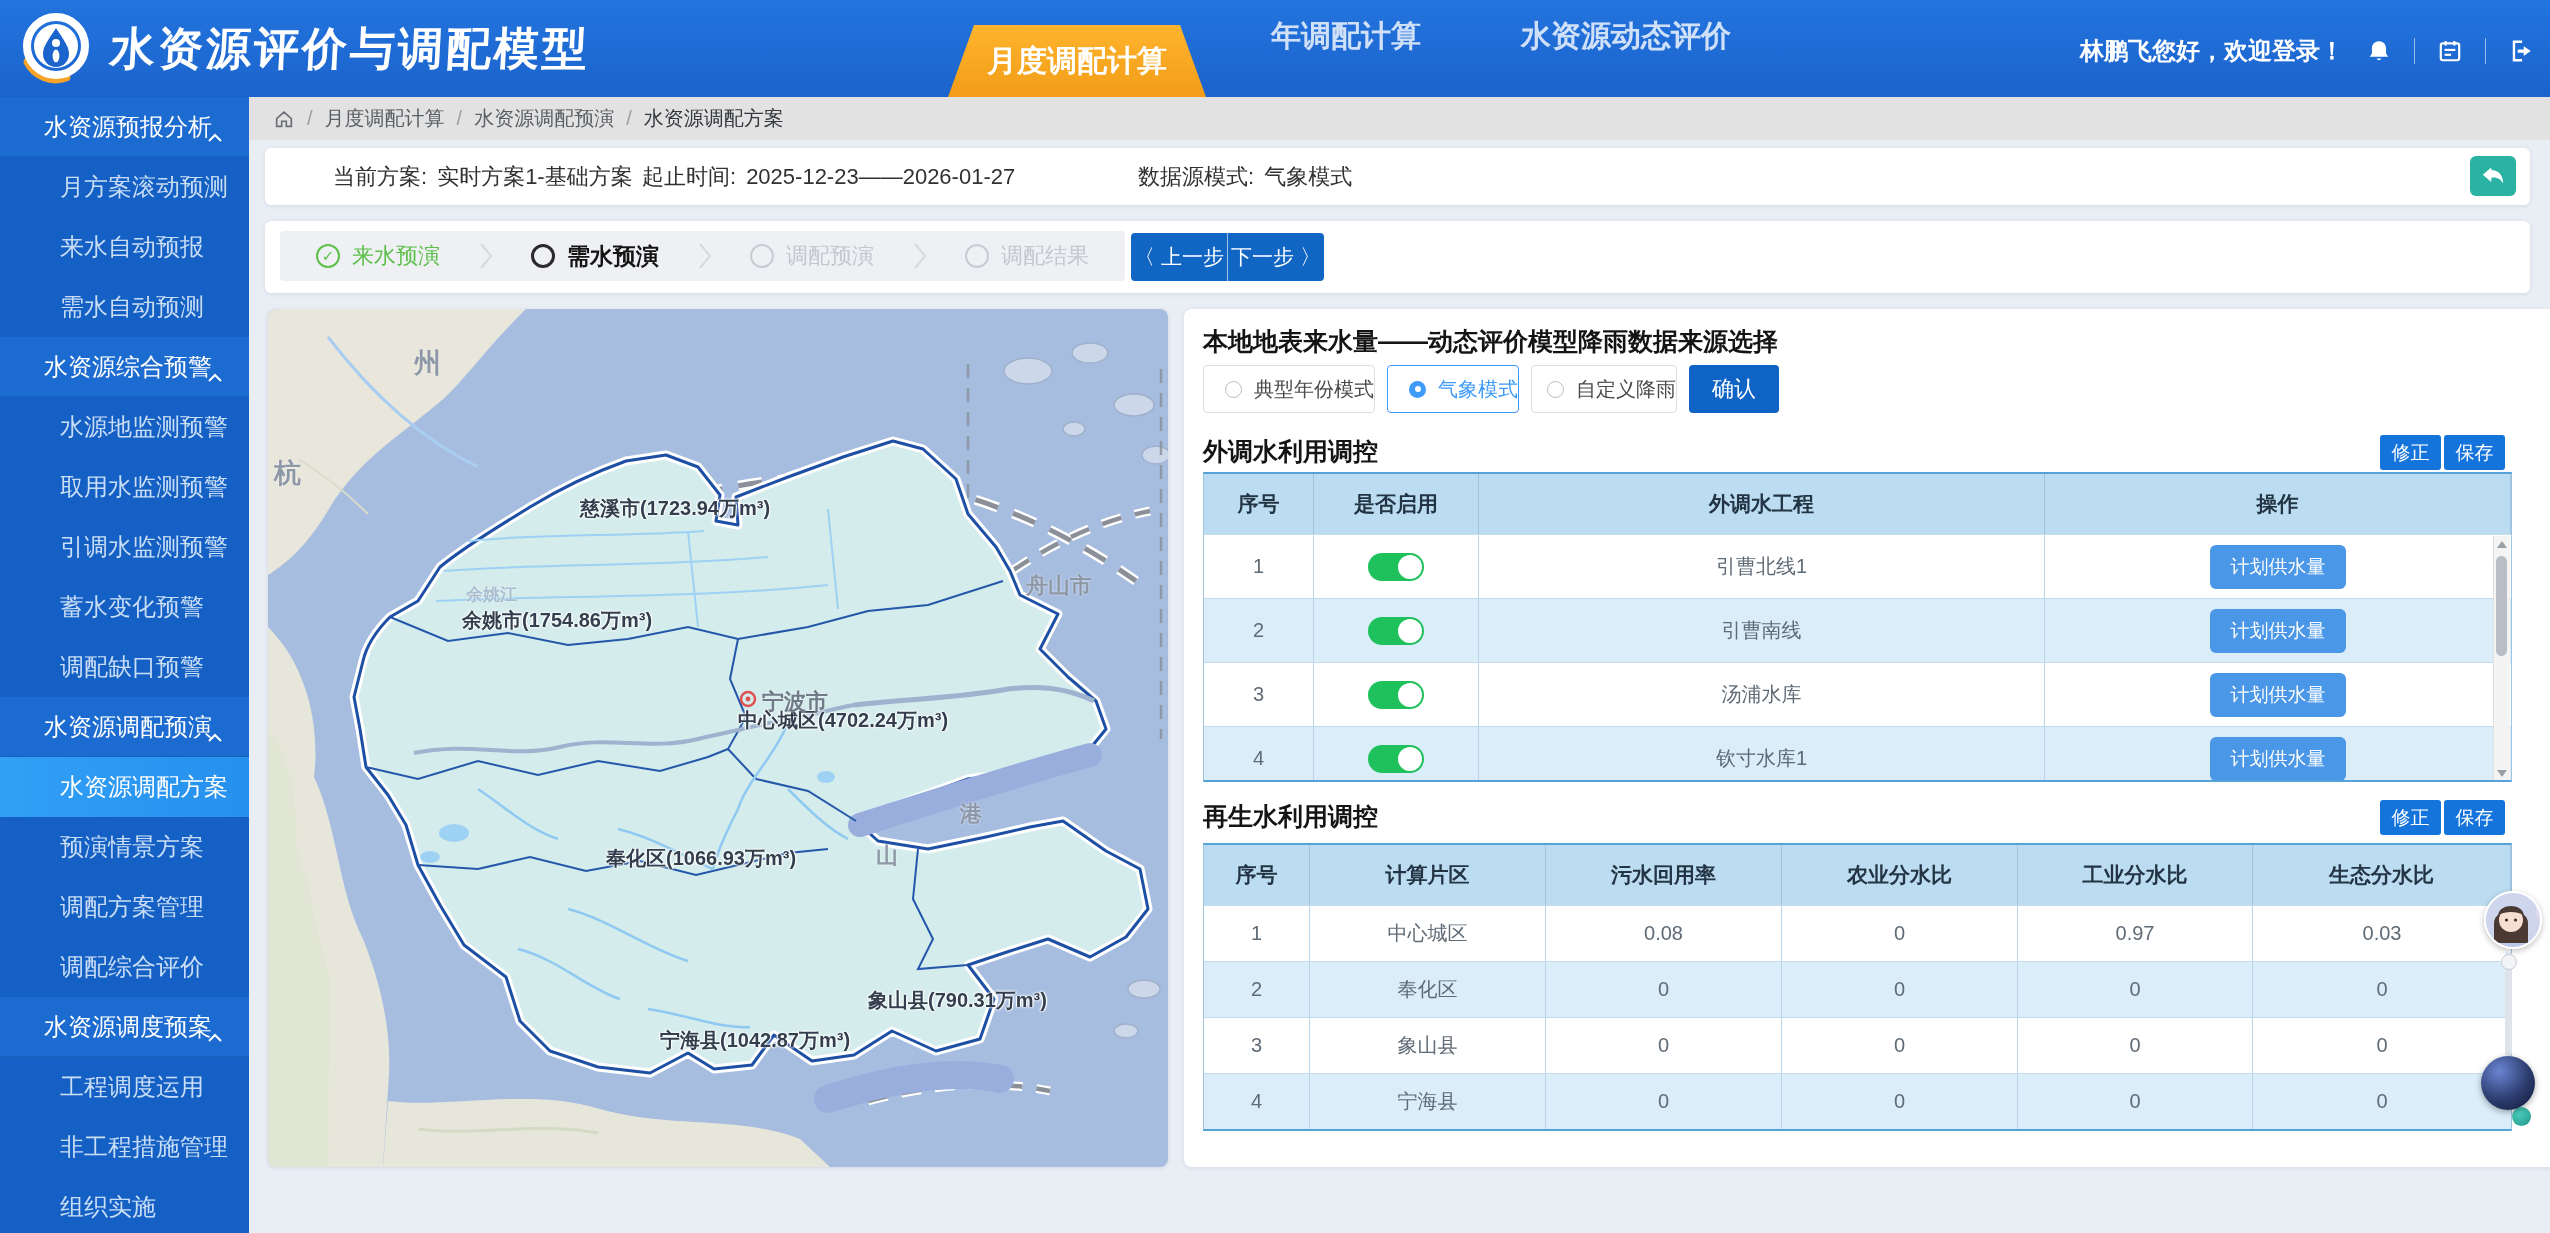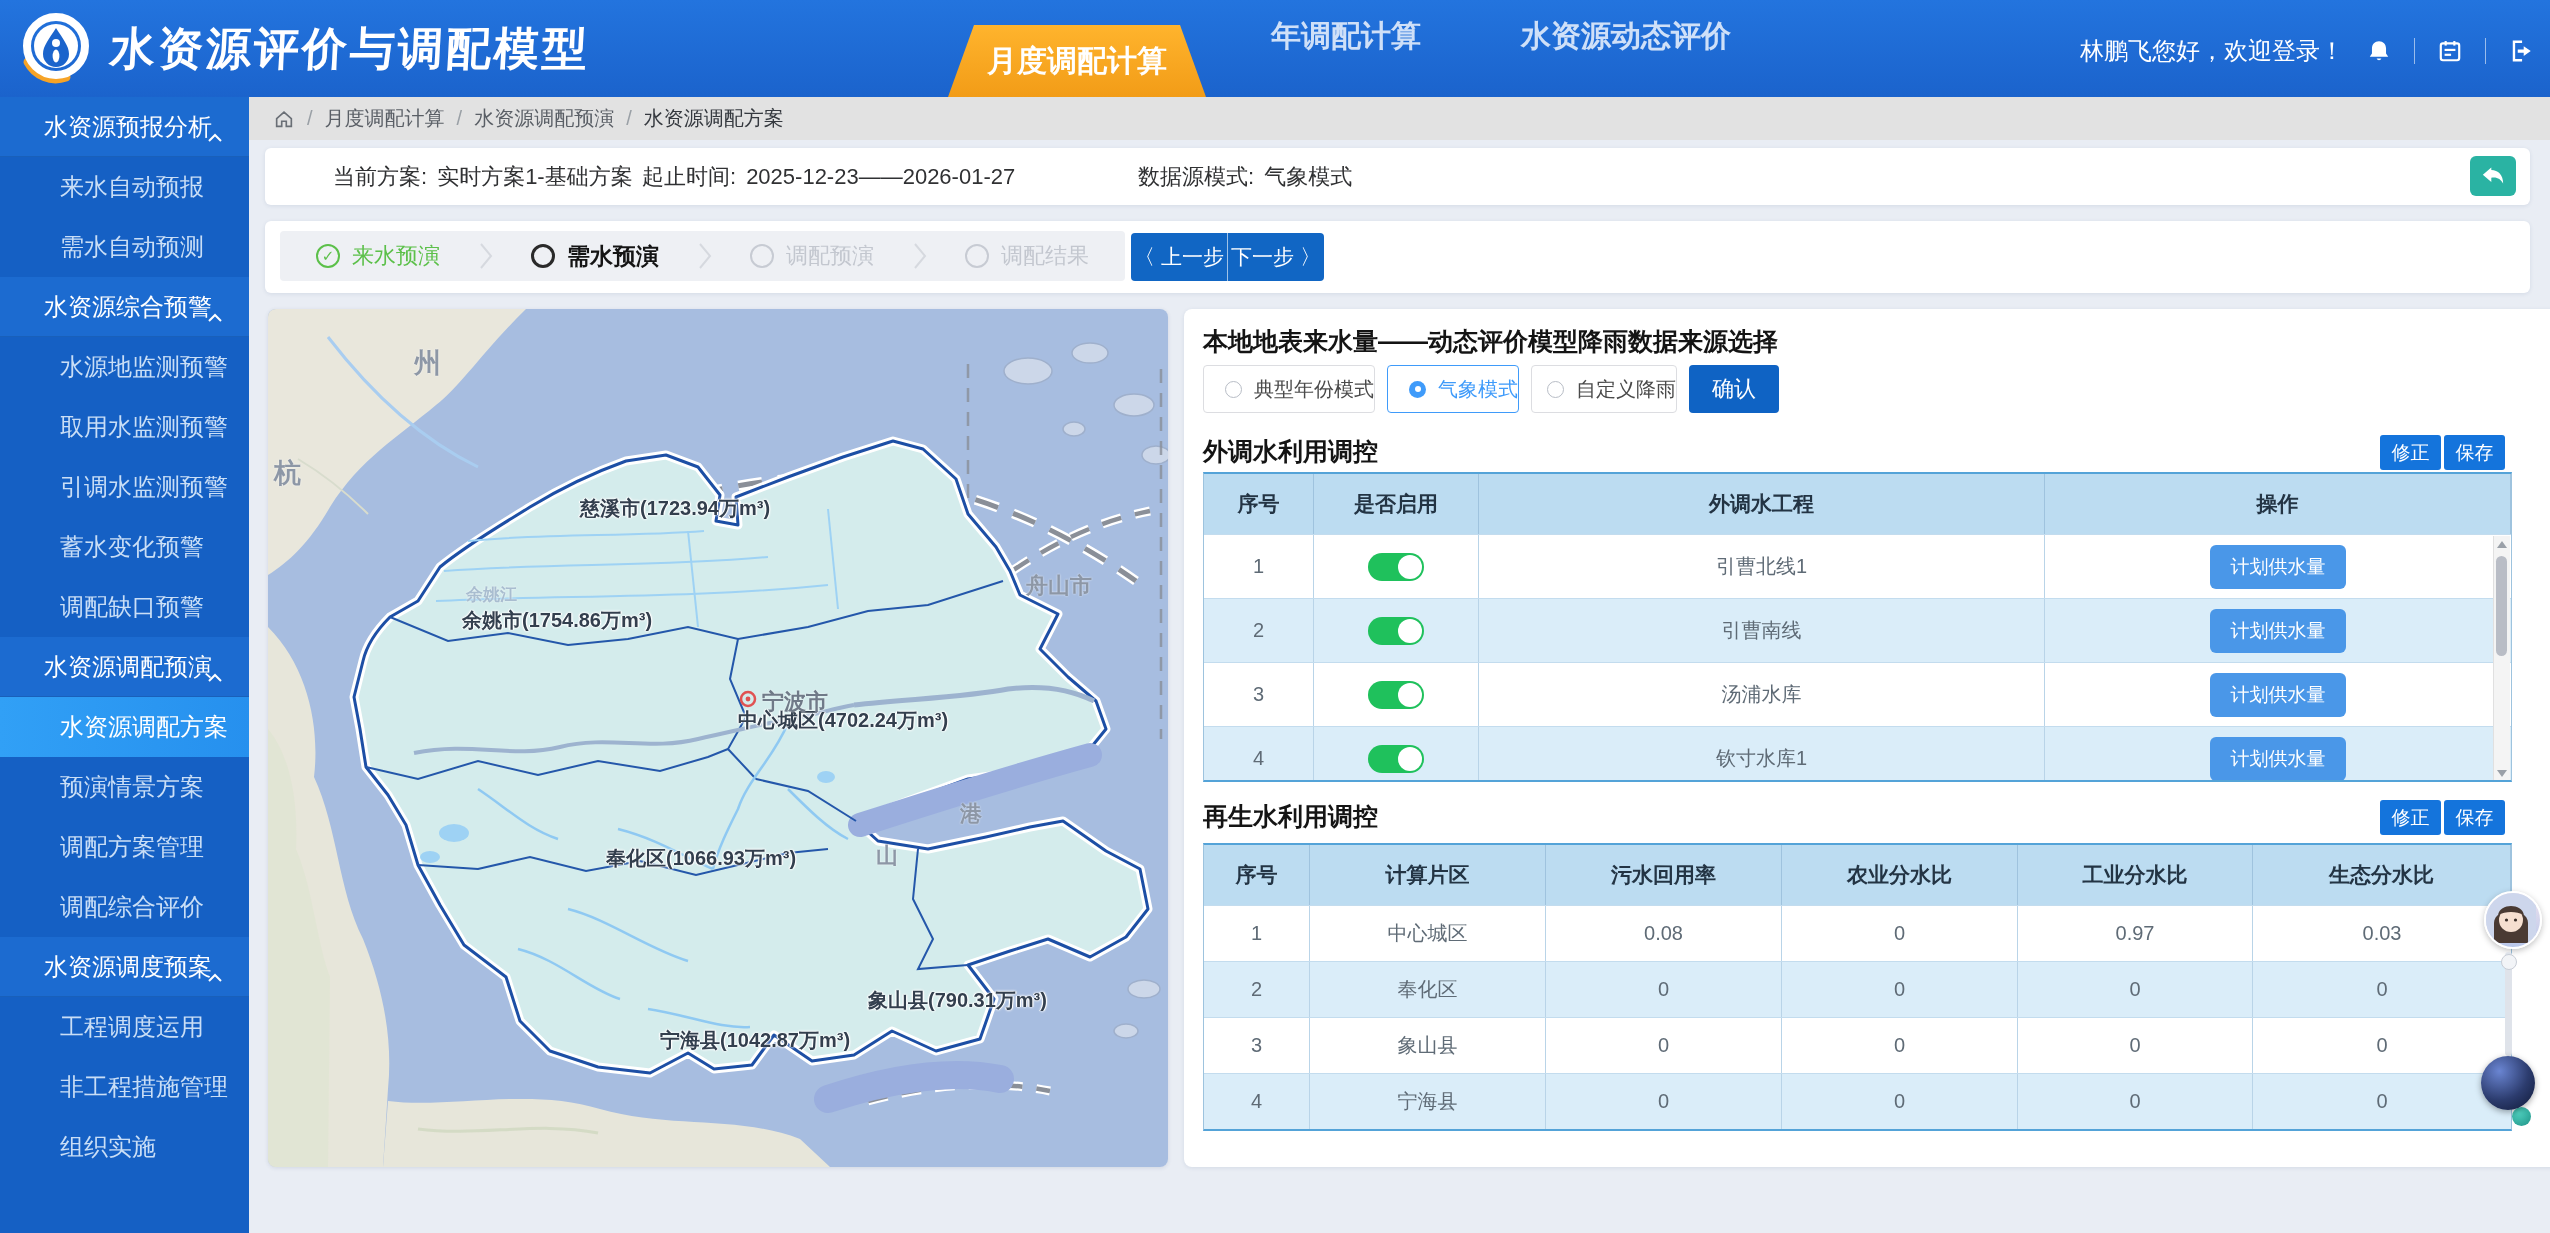--- a/index.html
+++ b/index.html
@@ -10,21 +10,21 @@
   .hdr{position:absolute;top:0;left:0;width:2550px;height:97px;
        background:linear-gradient(180deg,#2374de,#1b63cc);z-index:30;}
   .logo{position:absolute;left:16px;top:8px;width:80px;height:80px;}
   .app-title{position:absolute;left:110px;top:0;height:97px;display:flex;align-items:center;
        color:#fff;font-size:45px;font-weight:bold;letter-spacing:3px;transform:skewX(-3deg);}
   .tab{position:absolute;top:0;height:73px;display:flex;align-items:center;justify-content:center;
        color:#cfe0f8;font-size:30px;font-weight:bold;cursor:pointer;}
   .tab.active{top:25px;height:72px;color:#fff;
        background:linear-gradient(180deg,#ffb42d,#f29c17);
        clip-path:polygon(26px 0,calc(100% - 26px) 0,100% 100%,0 100%);}
-  .user-area{position:absolute;right:0;top:0;height:101px;display:flex;align-items:center;gap:20px;padding-right:14px;}
+  .user-area{position:absolute;right:0;top:0;height:101px;display:flex;align-items:center;gap:20px;padding-right:14px;font-weight:bold;}
   .greeting{color:#fff;font-size:24px;}
   .hdr-icon{width:30px;height:30px;display:flex;align-items:center;justify-content:center;cursor:pointer;}
   .hdr-divider{width:1px;height:26px;background:rgba(255,255,255,.55);}
 
   
   .sidebar{position:absolute;left:0;top:97px;width:249px;height:1136px;background:#1560c4;
        display:flex;flex-direction:column;z-index:20;overflow:hidden;}
   .sb-group{height:60px;flex:0 0 60px;background:#1c6bd0;display:flex;align-items:center;
        color:#fff;font-size:24px;padding-left:44px;box-sizing:border-box;cursor:pointer;
        border-bottom:1px solid rgba(0,0,0,.10);position:relative;}
@@ -192,20 +192,23 @@
 
   <div class="sidebar">
     <div class="sb-group">
       <span>水资源预报分析</span>
       <span class="chev">
         <svg width="16" height="10" viewBox="0 0 16 10">
             <polyline points="2,8 8,2 14,8" fill="none" stroke="#fff" stroke-width="2"></polyline>
           </svg>
       </span>
     </div>
+    <div class="sb-item">
+        <span>月方案滚动预测</span>
+      </div>
     <div class="sb-item">
         <span>来水自动预报</span>
       </div>
     <div class="sb-item">
         <span>需水自动预测</span>
       </div>
 
     <div class="sb-group">
       <span>水资源综合预警</span>
       <span class="chev">

